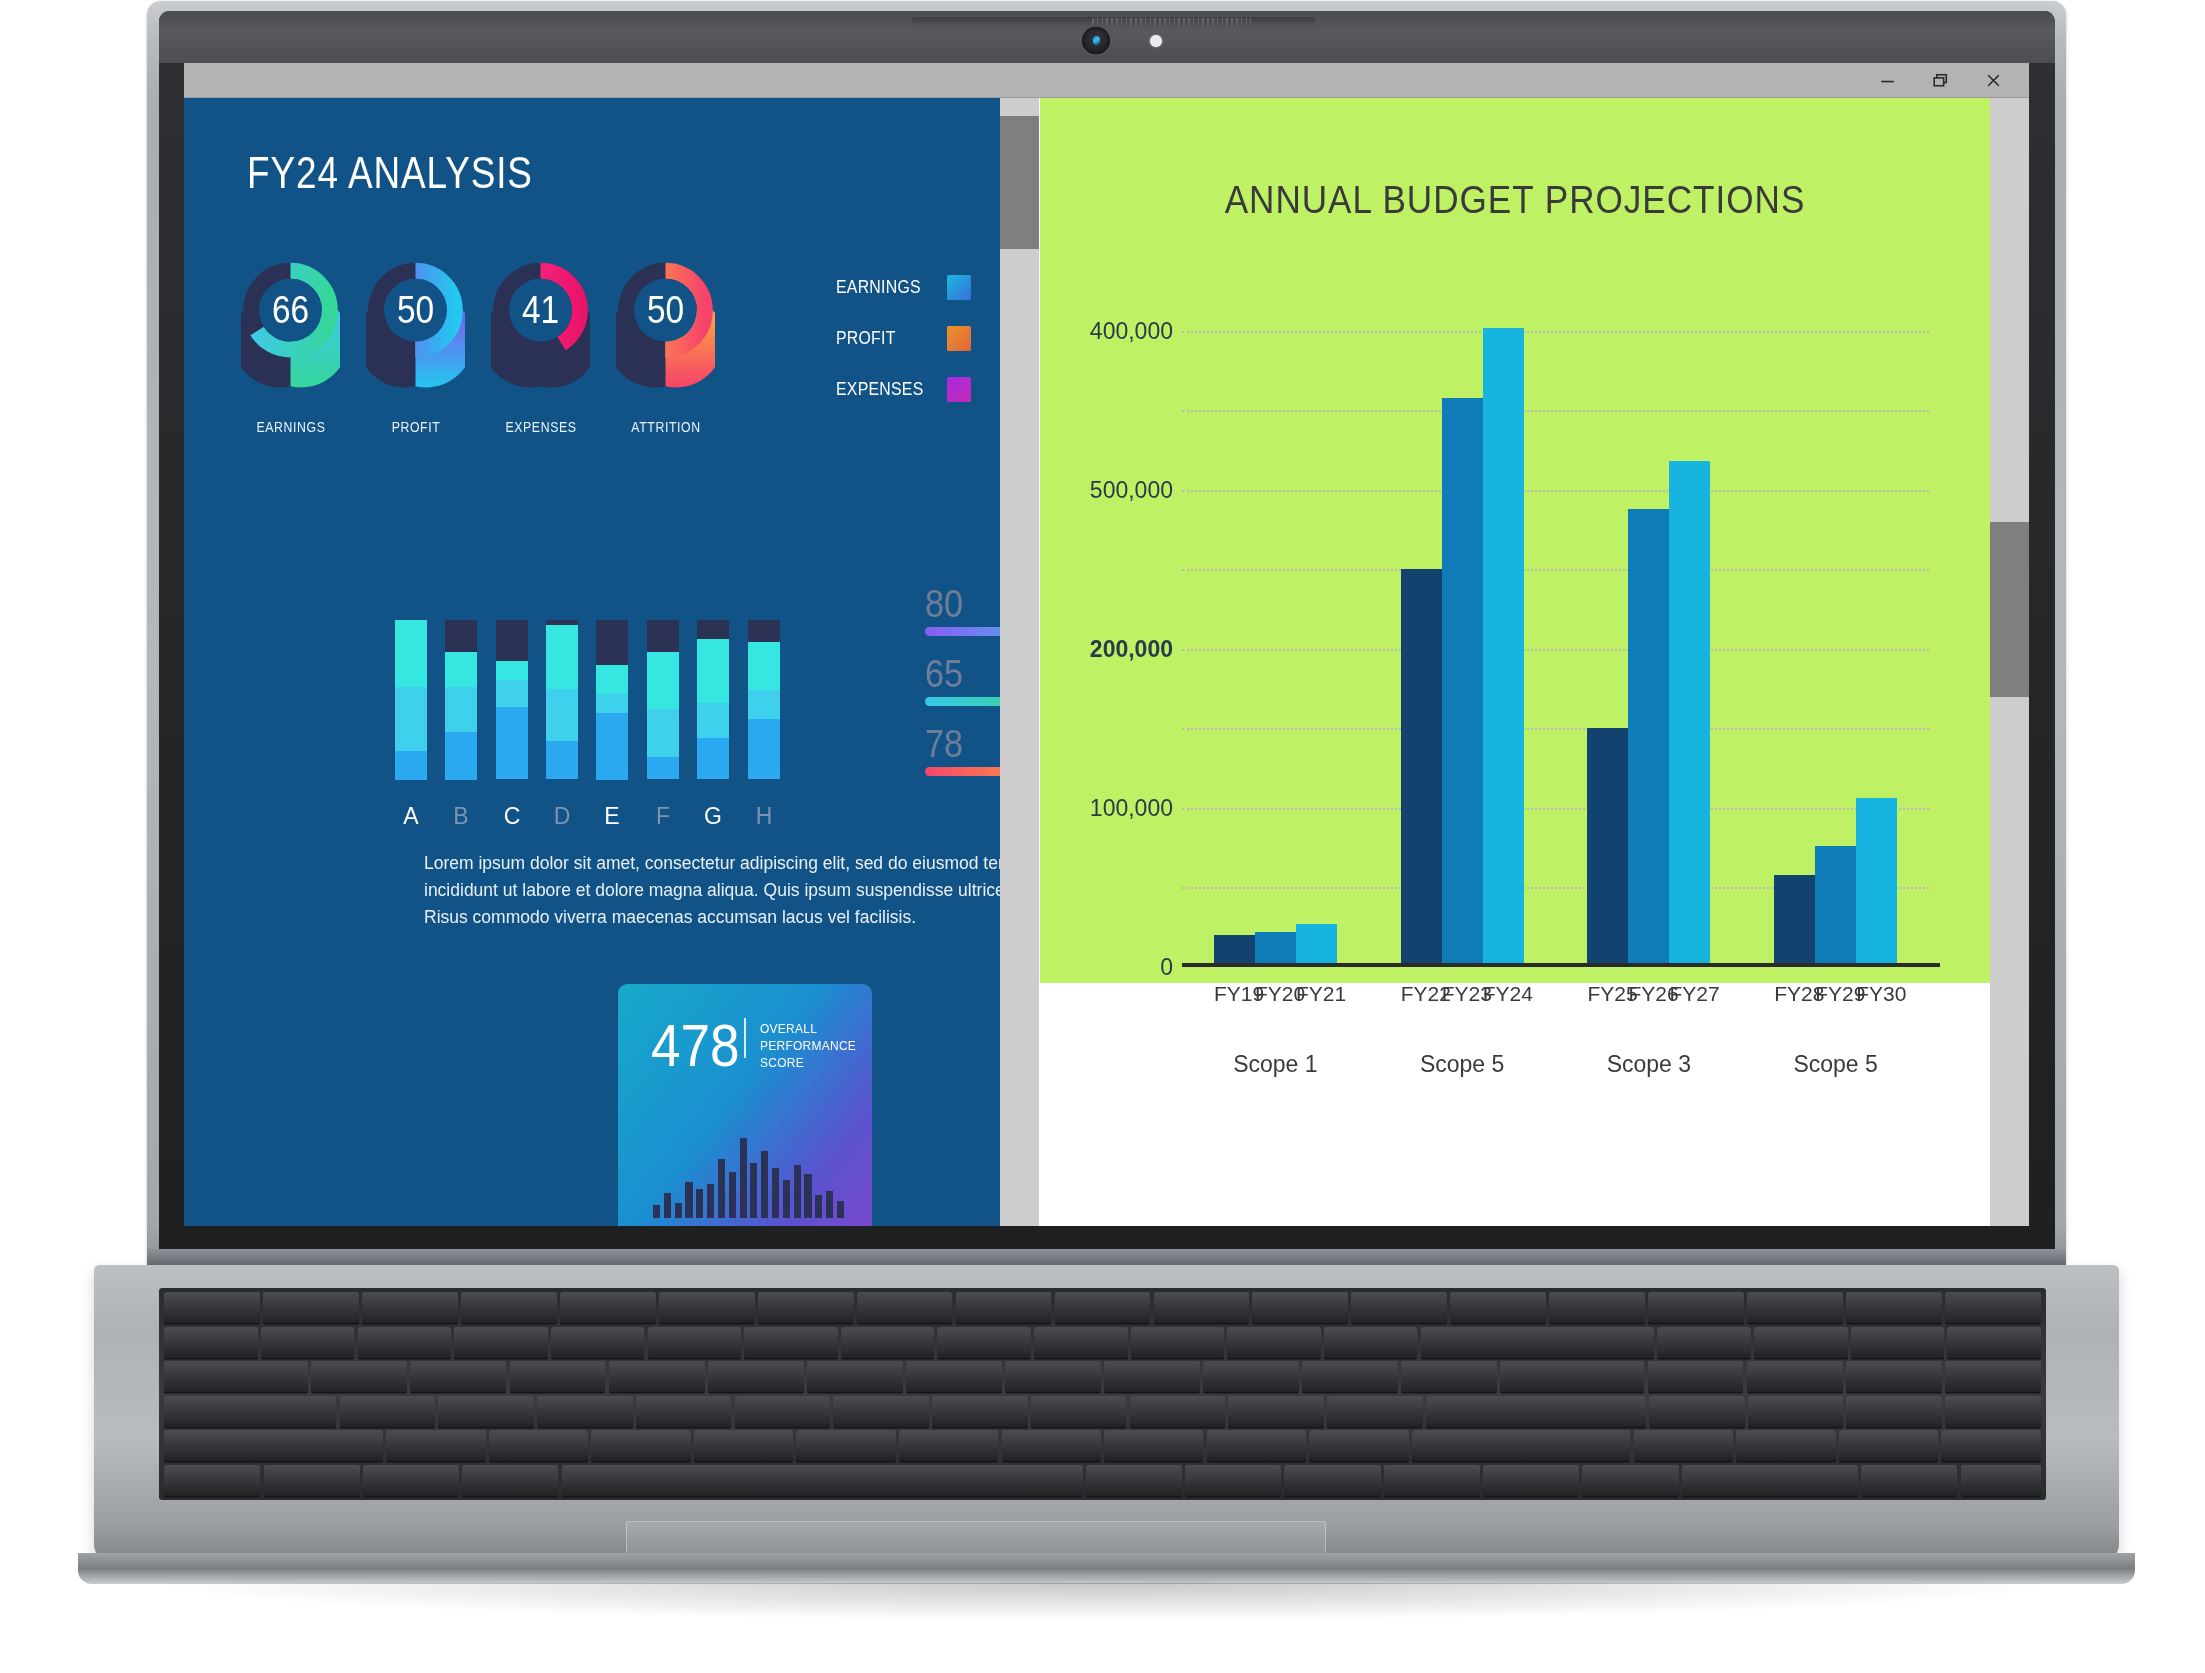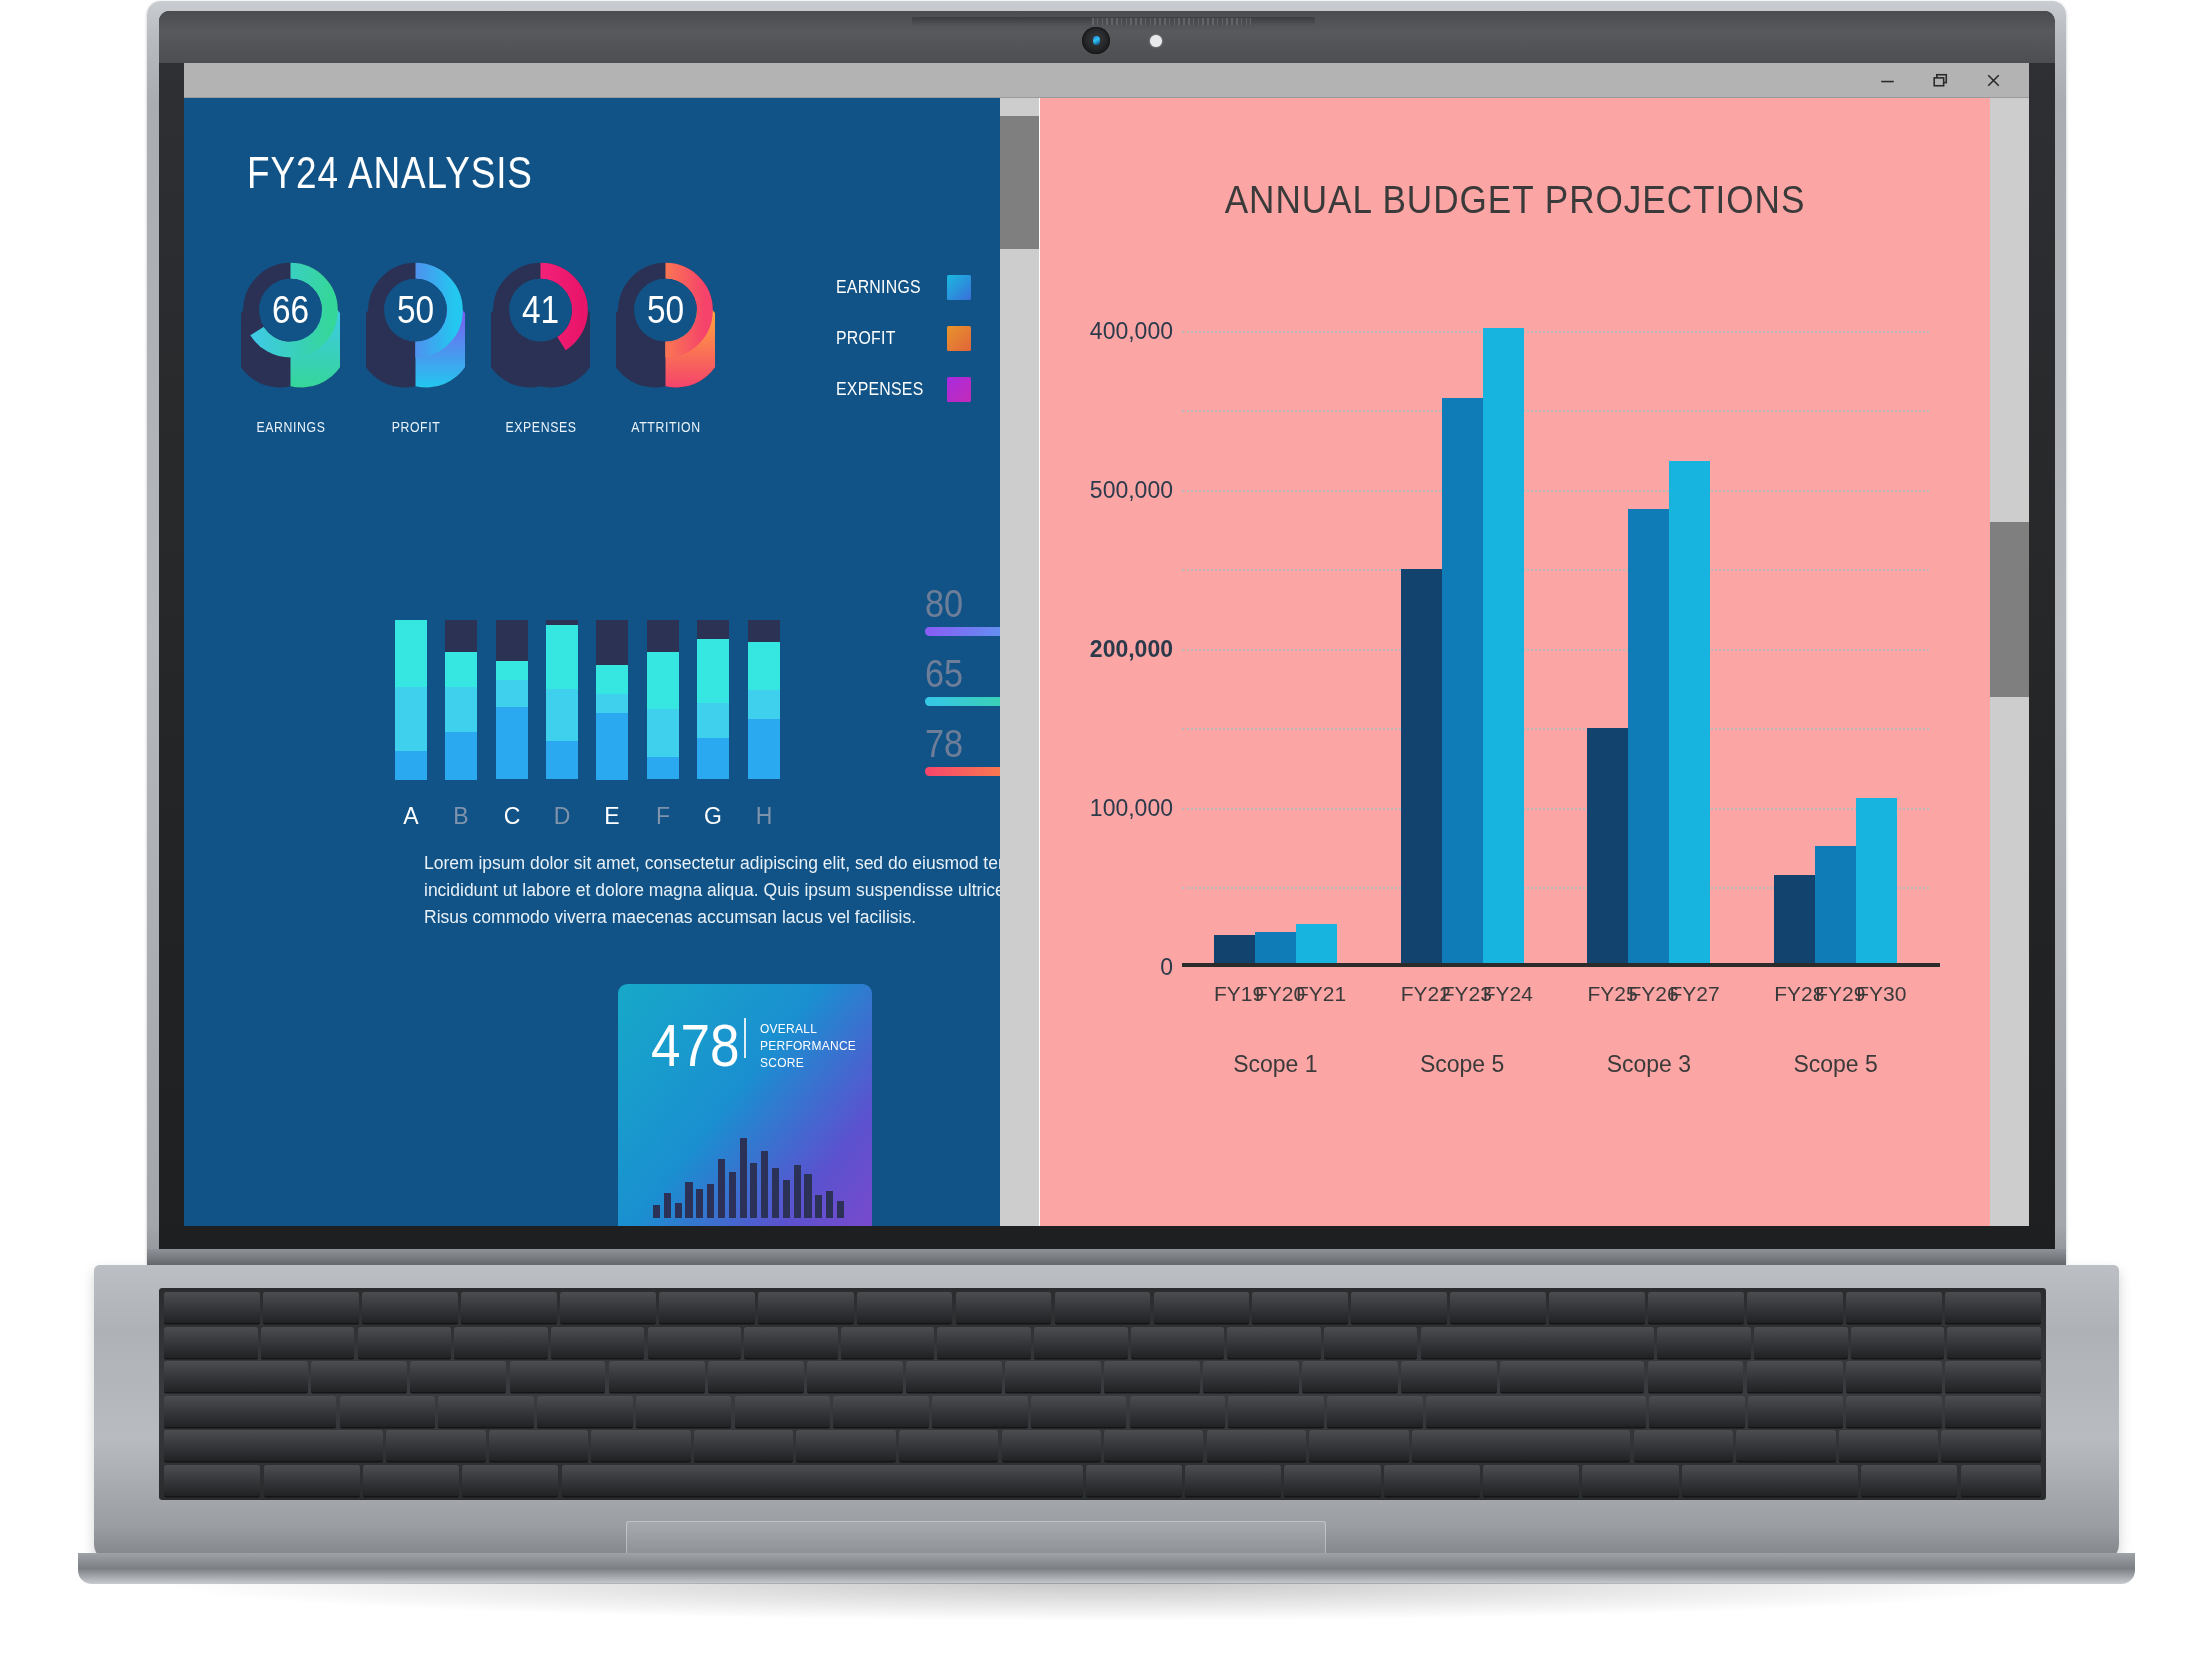--- a/index.html
+++ b/index.html
@@ -140,21 +140,21 @@
   .perf-spark{ position:absolute; left:35px; bottom:19px; width:191px; height:80px; display:flex; align-items:flex-end; gap:3.7px; }
   .perf-spark i{ display:block; flex:1; background:#2c3158; }
 
   
   .sb{ position:absolute; width:39px; background:#cdcdcd; }
   .sb .thumb{ position:absolute; left:0; width:39px; background:#7f7f7f; }
   .sb-mid{ left:816px; top:0; height:1128px; }
   .sb-right{ left:1806px; top:0; height:1128px; }
 
   
-  .chart-pane{ position:absolute; left:856px; top:0; width:950px; height:1128px; background:#fca5a5; }
+  .chart-pane{ position:absolute; left:856px; top:0; width:950px; height:885px; background:#bef264; }
   .chart-title{
     position:absolute; left:0; top:80px; width:950px; text-align:center;
     font-size:39px; letter-spacing:1.1px; color:#3a3a3a;
     font-family:"Liberation Sans Narrow","Liberation Sans",sans-serif; transform:scaleX(.9);
   }
   .plot{ position:absolute; left:142px; top:201px; width:747px; height:668px; }
   .yaxis{ position:absolute; left:-142px; top:0; width:133px; height:668px; }
   .ytick{ position:absolute; right:0; transform:translateY(-50%); font-size:23px; color:#2b3a4a;
           font-family:"Liberation Sans Narrow","Liberation Sans",sans-serif; white-space:nowrap; }
   .grid{ position:absolute; left:0; width:747px; height:0;

